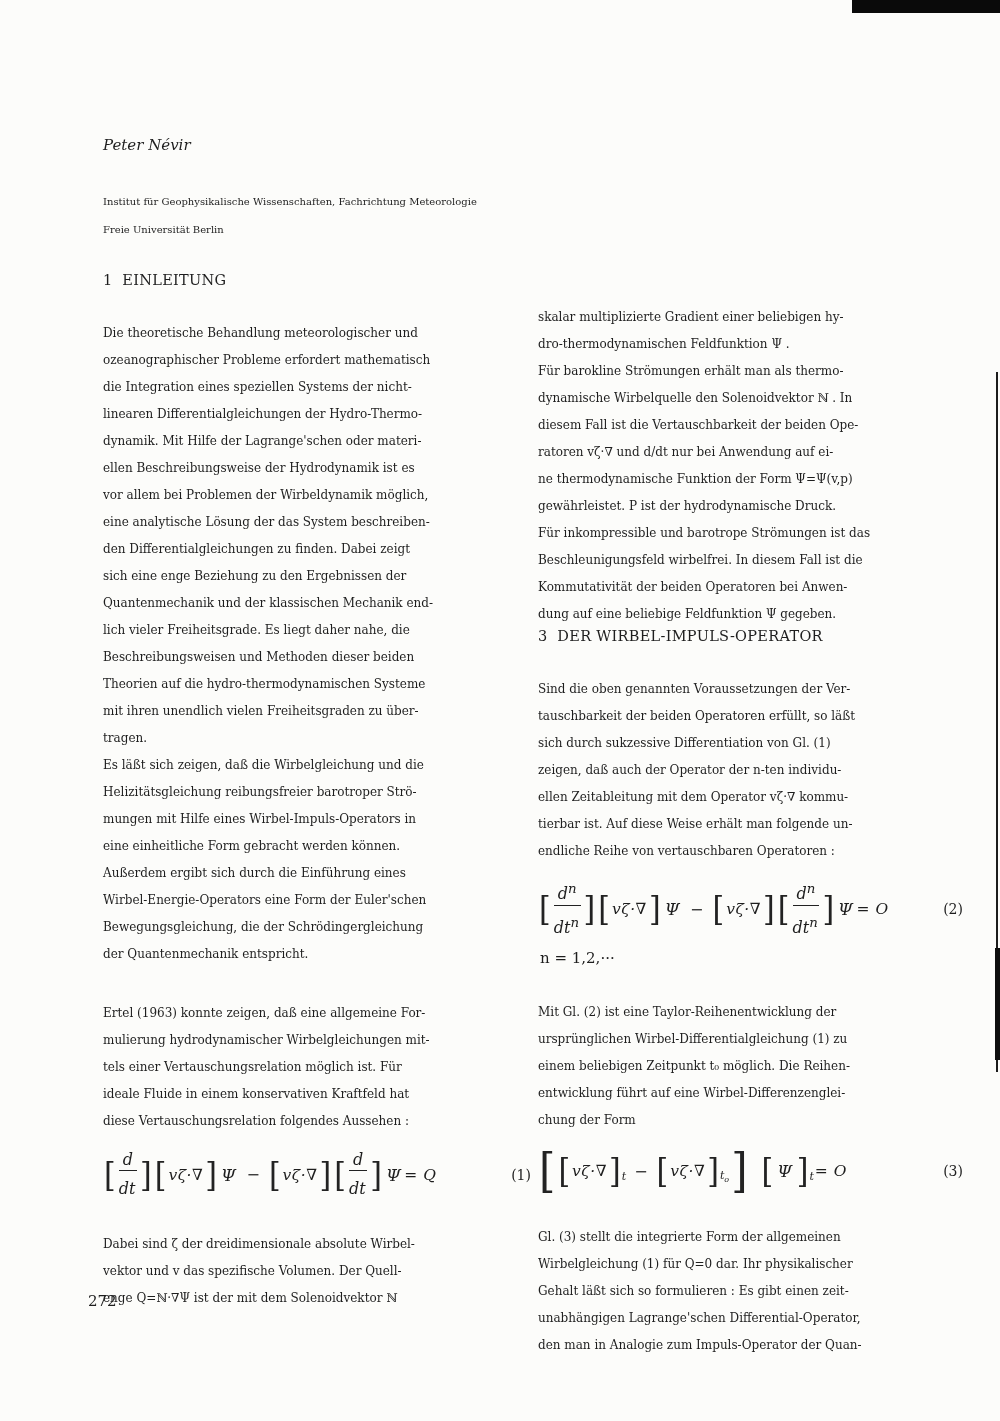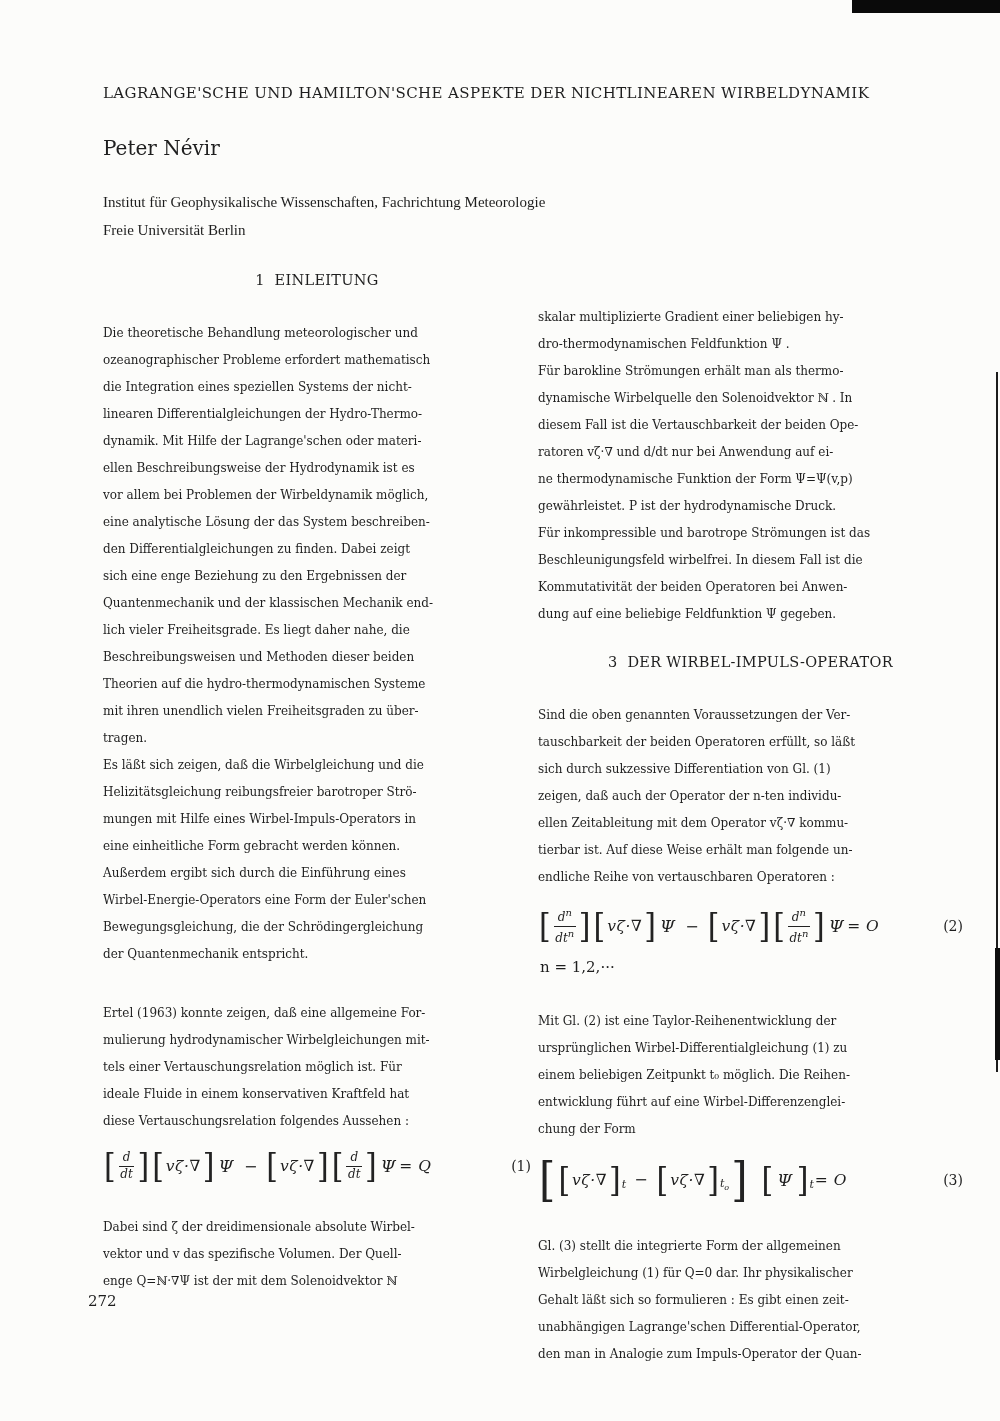--- a/index.html
+++ b/index.html
@@ -48,46 +48,45 @@
     left: 103px;
     top: 84px;
     font-size: 15px;
     letter-spacing: 0.4px;
     white-space: nowrap;
   }
   .author {
     position: absolute;
     left: 103px;
     top: 136px;
-    font-size: 20px;
+    font-size: 15px;
+    font-style: italic;
   }
   .affiliation {
     position: absolute;
     left: 103px;
     top: 188px;
-    font-size: 15px;
+    font-size: 10px;
     line-height: 28px;
     white-space: pre-line;
-    font-family: Liberation Serif, serif;
   }
   
   .col {
     position: absolute;
     top: 272px;
   }
   .col-left  { left: 103px; width: 428px; }
   .col-right { left: 538px; width: 425px; }
   .sec-head {
     font-size: 14.5px;
     font-weight: normal;
     letter-spacing: 0.3px;
     margin: 0 0 14px 0;
-    text-align: center;
-  }
-  .sec-head.mid { margin-top: 26px; }
+  }
+  .sec-head.mid { }
   .body-text {
     font-size: 12px;
     line-height: 27px;
     white-space: pre-line;
     margin-top: 32px;
   }
   
   .equation {
     display: flex;
     align-items: center;
@@ -104,25 +103,26 @@
     font-size: 30px;
     line-height: 1;
     transform: scaleY(1.12);
     padding: 0 1px;
     color: #222;
   }
   .brk.xl { font-size: 42px; }
   .frac {
     display: inline-flex;
     flex-direction: column;
-    align-items: center;
+    align-items: flex-start;
     font-style: italic;
-    font-size: 12px;
+    font-size: 16px;
     line-height: 1.15;
     margin: 0 1px;
+    gap: 8px;
   }
   .frac .num { border-bottom: 1.4px solid #222; padding: 0 4px 1px 4px; }
   .frac .den { padding-top: 1px; }
   .hand { font-style: italic; font-size: 15.5px; letter-spacing: 0.5px; text-align: center; }
   .psi  { font-size: 17px; margin: 0 2px; }
   .op-minus { margin: 0 7px; font-size: 16px; }
   .eqsub { font-size: 11px; font-style: italic; margin-left: -1px; position: relative; top: 5px; }
   .eqsub sub { font-size: 8px; }
   .eq-label { margin-left: 10px; font-size: 14px; }
   .n-values {
@@ -141,21 +141,20 @@
 </style>
 </head>
 <body>
 
 <div class="page">
 
   <div class="scan-bar-top"></div>
   <div class="scan-line-right"></div>
   <div class="scan-mark-right"></div>
 
-  <div class="title">LAGRANGE'SCHE UND HAMILTON'SCHE ASPEKTE DER NICHTLINEAREN WIRBELDYNAMIK</div>
   <div class="author">Peter Névir</div>
   <div class="affiliation">Institut für Geophysikalische Wissenschaften, Fachrichtung Meteorologie
 Freie Universität Berlin</div>
 
   <div class="col col-left">
     <h2 class="sec-head">1&nbsp;&nbsp;EINLEITUNG</h2>
     <div class="body-text">Die theoretische Behandlung meteorologischer und
 ozeanographischer Probleme erfordert mathematisch
 die Integration eines speziellen Systems der nicht-
 linearen Differentialgleichungen der Hydro-Thermo-

